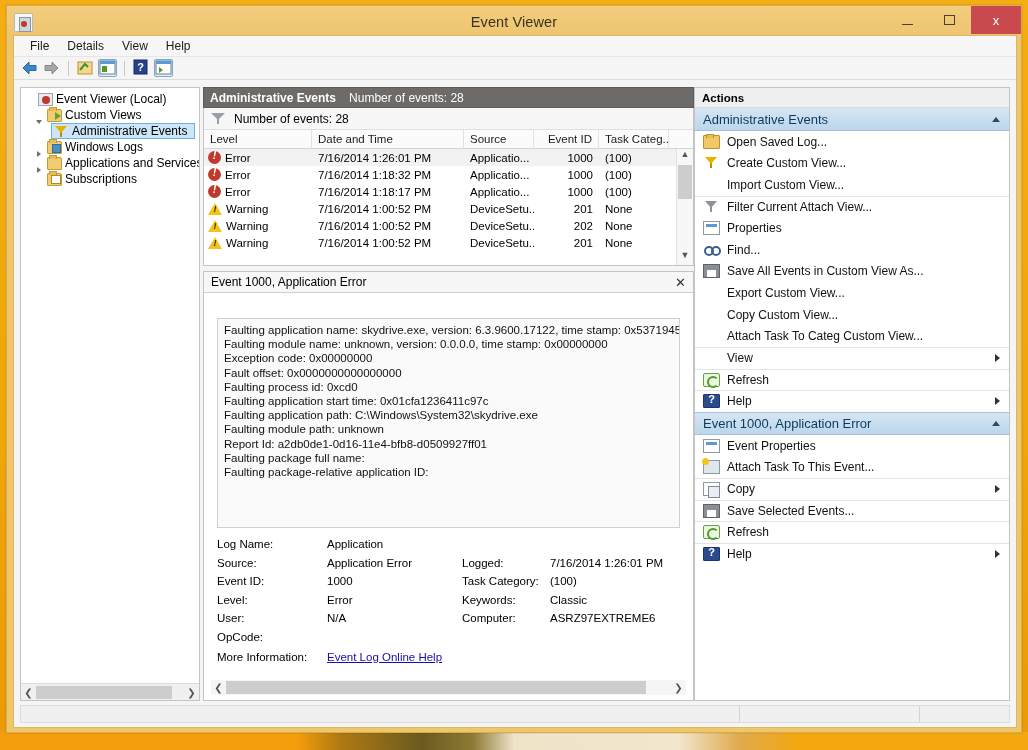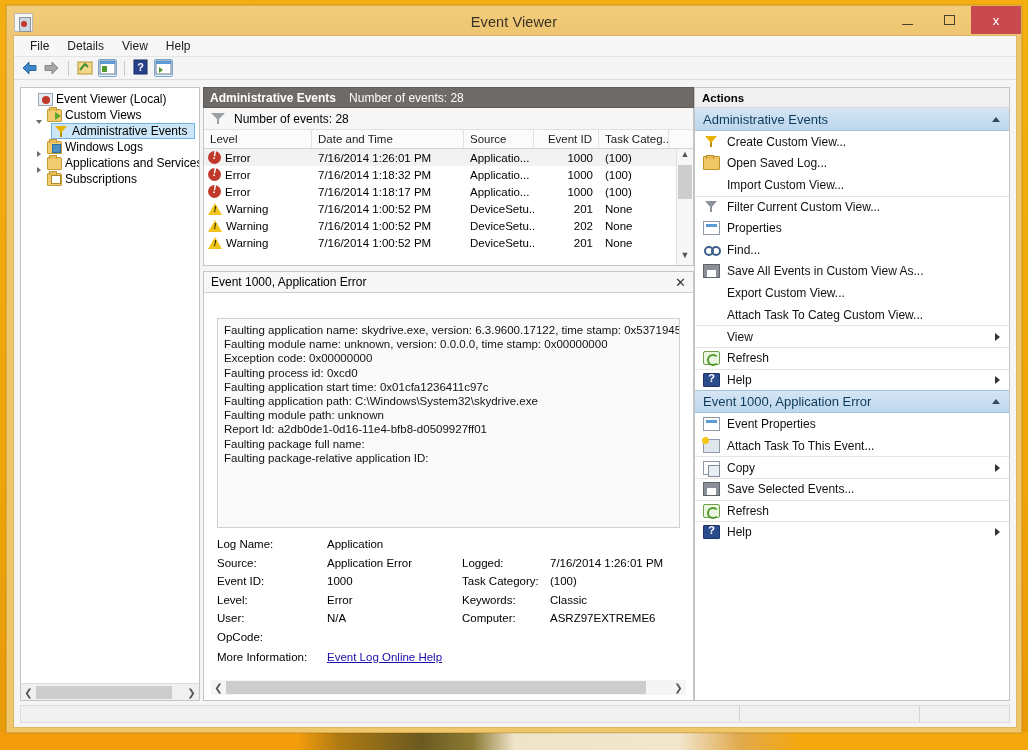--- a/index.html
+++ b/index.html
@@ -450,20 +450,21 @@
           <div id="detail-head">
             <span>Event 1000, Application Error</span>
             <span style="font-size:13px;color:#333;">✕</span>
           </div>
 
 
           <div id="desc-box">
             <div>Faulting application name: skydrive.exe, version: 6.3.9600.17122, time stamp: 0x5371945b</div>
             <div>Faulting module name: unknown, version: 0.0.0.0, time stamp: 0x00000000</div>
             <div>Exception code: 0x00000000</div>
+            <div>Fault offset: 0x0000000000000000</div>
             <div>Faulting process id: 0xcd0</div>
             <div>Faulting application start time: 0x01cfa1236411c97c</div>
             <div>Faulting application path: C:\Windows\System32\skydrive.exe</div>
             <div>Faulting module path: unknown</div>
             <div>Report Id: a2db0de1-0d16-11e4-bfb8-d0509927ff01</div>
             <div>Faulting package full name:</div>
             <div>Faulting package-relative application ID:</div>
           </div>
 
           <div id="meta">
@@ -521,50 +522,54 @@
 
       <div id="actions-pane">
         <div id="actions-title">Actions</div>
 
         <div class="act-group-head">
           <span>Administrative Events</span>
           <span class="collapse-arrow"></span>
         </div>
 
         <div class="act-item">
+          <span class="act-ico ai-openlog"></span>
+          <span class="act-label">Open Saved Log...</span>
+        </div>
+        <div class="act-item">
           <span class="act-ico ai-funnel"></span>
           <span class="act-label">Create Custom View...</span>
         </div>
         <div class="act-item">
-          <span class="act-ico ai-openlog"></span>
-          <span class="act-label">Open Saved Log...</span>
-        </div>
-        <div class="act-item">
           <span class="act-ico"></span>
           <span class="act-label">Import Custom View...</span>
         </div>
         <div class="act-item sep">
           <span class="act-ico ai-funnel-gray"></span>
-          <span class="act-label">Filter Current Custom View...</span>
+          <span class="act-label">Filter Current Attach View...</span>
         </div>
         <div class="act-item">
           <span class="act-ico ai-props"></span>
           <span class="act-label">Properties</span>
         </div>
         <div class="act-item">
           <span class="act-ico ai-find"></span>
           <span class="act-label">Find...</span>
         </div>
         <div class="act-item">
           <span class="act-ico ai-save"></span>
           <span class="act-label">Save All Events in Custom View As...</span>
         </div>
         <div class="act-item">
           <span class="act-ico"></span>
           <span class="act-label">Export Custom View...</span>
+        </div>
+        <div class="act-item">
+          <span class="act-ico"></span>
+          <span class="act-label">Copy Custom View...</span>
         </div>
         <div class="act-item">
           <span class="act-ico"></span>
           <span class="act-label">Attach Task To Categ Custom View...</span>
         </div>
         <div class="act-item sep">
           <span class="act-ico"></span>
           <span class="act-label">View</span>
           <span class="submenu-arrow"></span>
         </div>

